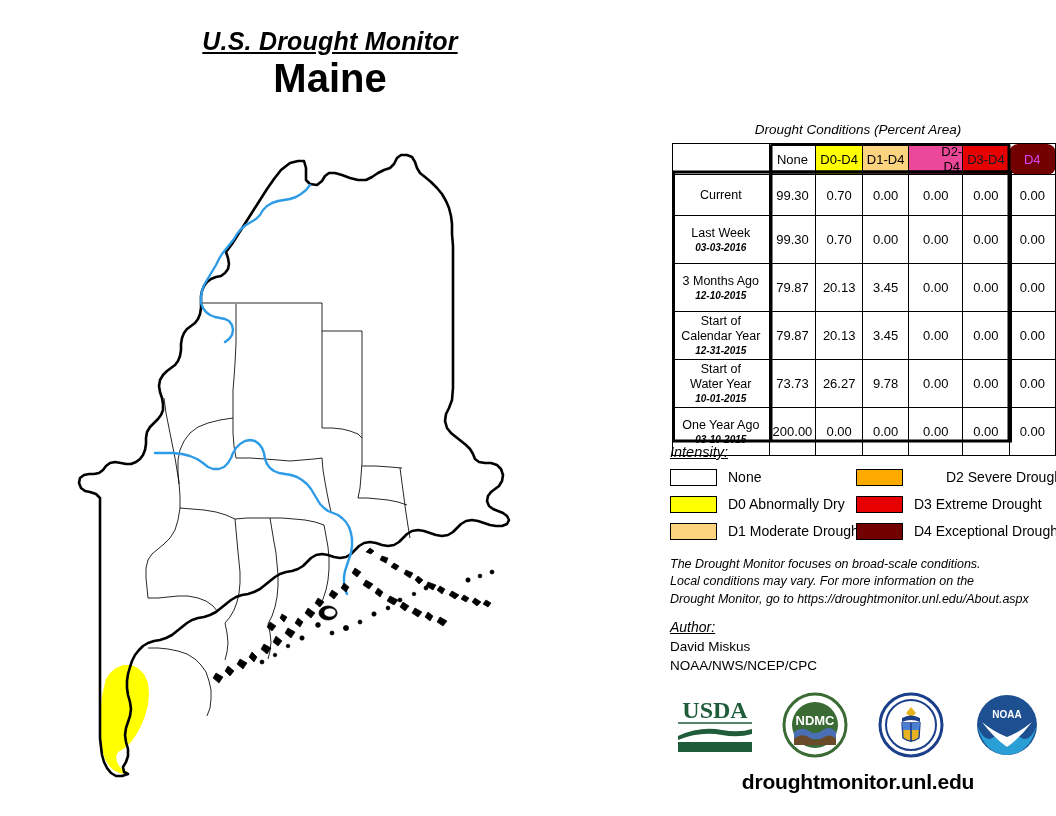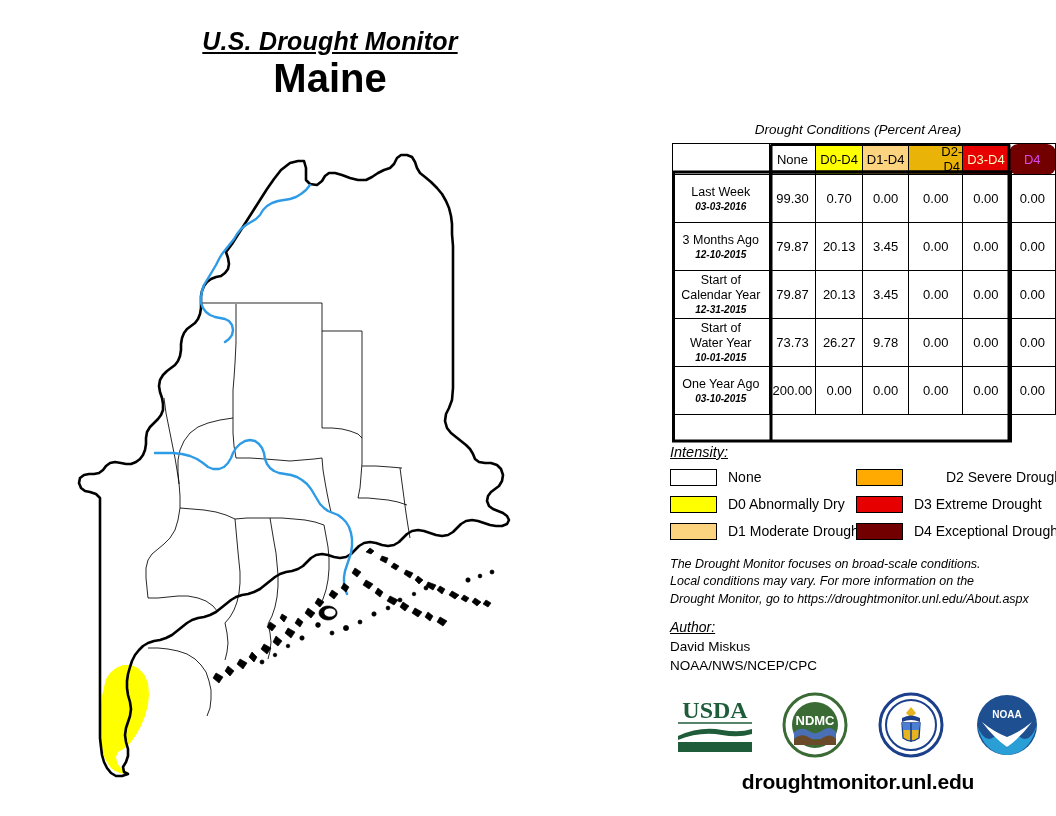--- a/index.html
+++ b/index.html
@@ -427,26 +427,35 @@
       <col class="data-col">
         <col class="data-col">
         <col class="data-col">
     </colgroup>
     <thead>
       <tr>
         <th class="corner"></th>
         <th class="cat" style="background: rgb(255, 255, 255); color: rgb(0, 0, 0);">None</th>
         <th class="cat" style="background: rgb(255, 255, 0); color: rgb(0, 0, 0);">D0-D4</th>
         <th class="cat" style="background: rgb(252, 211, 127); color: rgb(0, 0, 0);">D1-D4</th>
-        <th class="cat" style="background: #eab308; color: rgb(0, 0, 0); padding-left: 32px;">D2-D4</th>
-        <th class="cat" style="background: rgb(230, 0, 0); color: #fef9c3;">D3-D4</th>
+        <th class="cat" style="background: #ec4899; color: rgb(0, 0, 0); padding-left: 32px;">D2-D4</th>
+        <th class="cat" style="background: rgb(230, 0, 0); color: #0f172a;">D3-D4</th>
         <th class="cat" style="background: rgb(115, 0, 0); color: #d946ef; border-radius: 9px;">D4</th>
       </tr>
     </thead>
     <tbody id="table-body">
+        <tr>
+          <td class="rowlabel">Current</td>
+          <td class="val">99.30</td>
+          <td class="val">0.70</td>
+          <td class="val">0.00</td>
+          <td class="val">0.00</td>
+          <td class="val">0.00</td>
+          <td class="val">0.00</td>
+        </tr>
         <tr class="tall">
           <td class="rowlabel">Last Week<span class="sub">03-03-2016</span></td>
           <td class="val">99.30</td>
           <td class="val">0.70</td>
           <td class="val">0.00</td>
           <td class="val">0.00</td>
           <td class="val">0.00</td>
           <td class="val">0.00</td>
         </tr>
         <tr class="tall">

